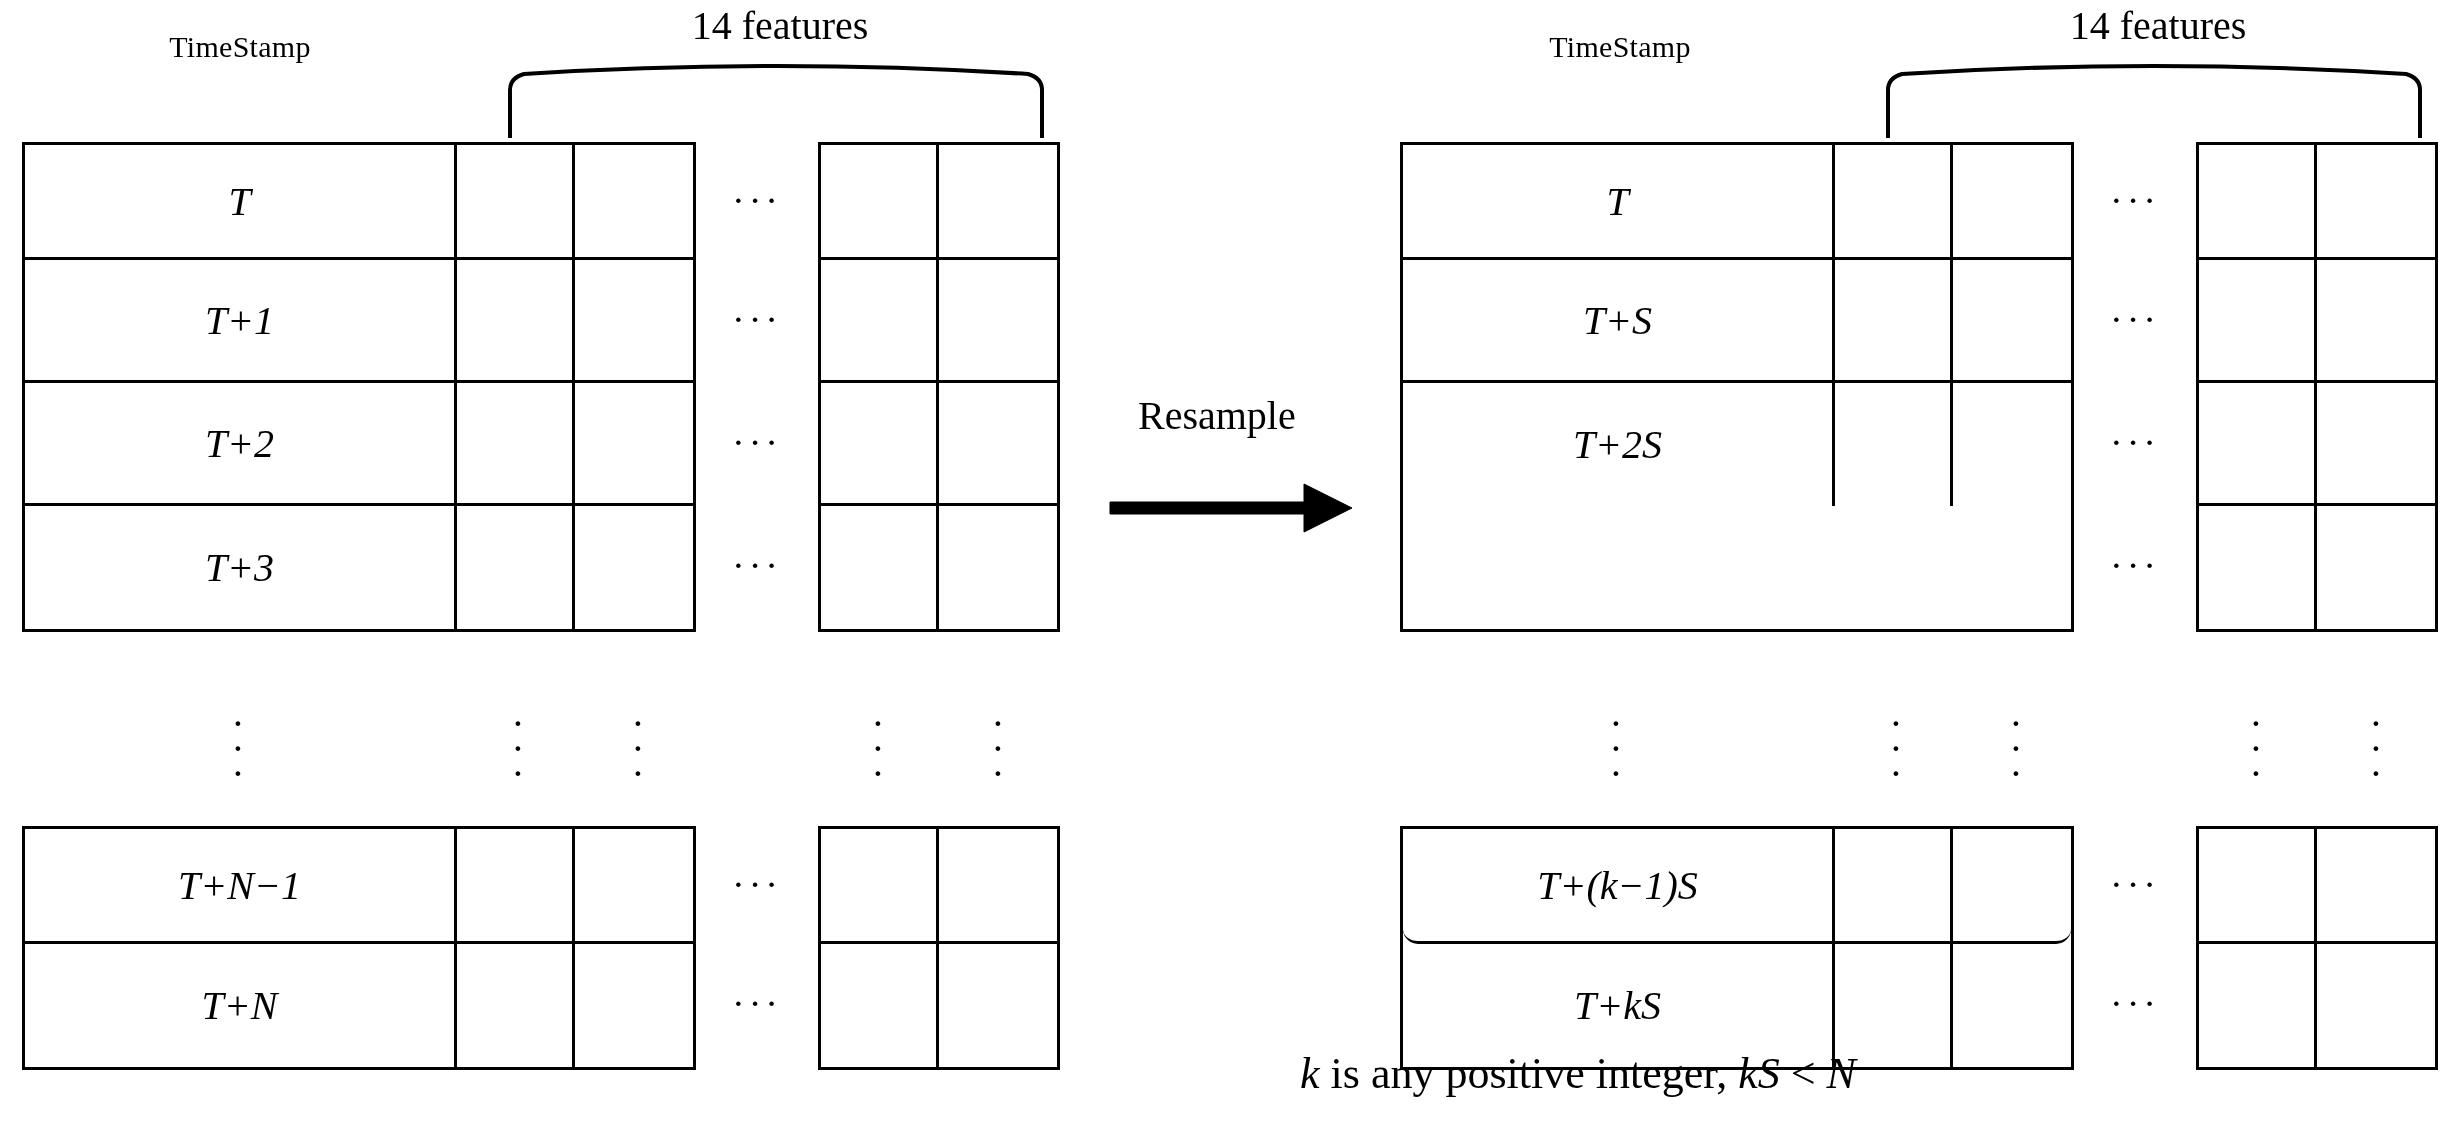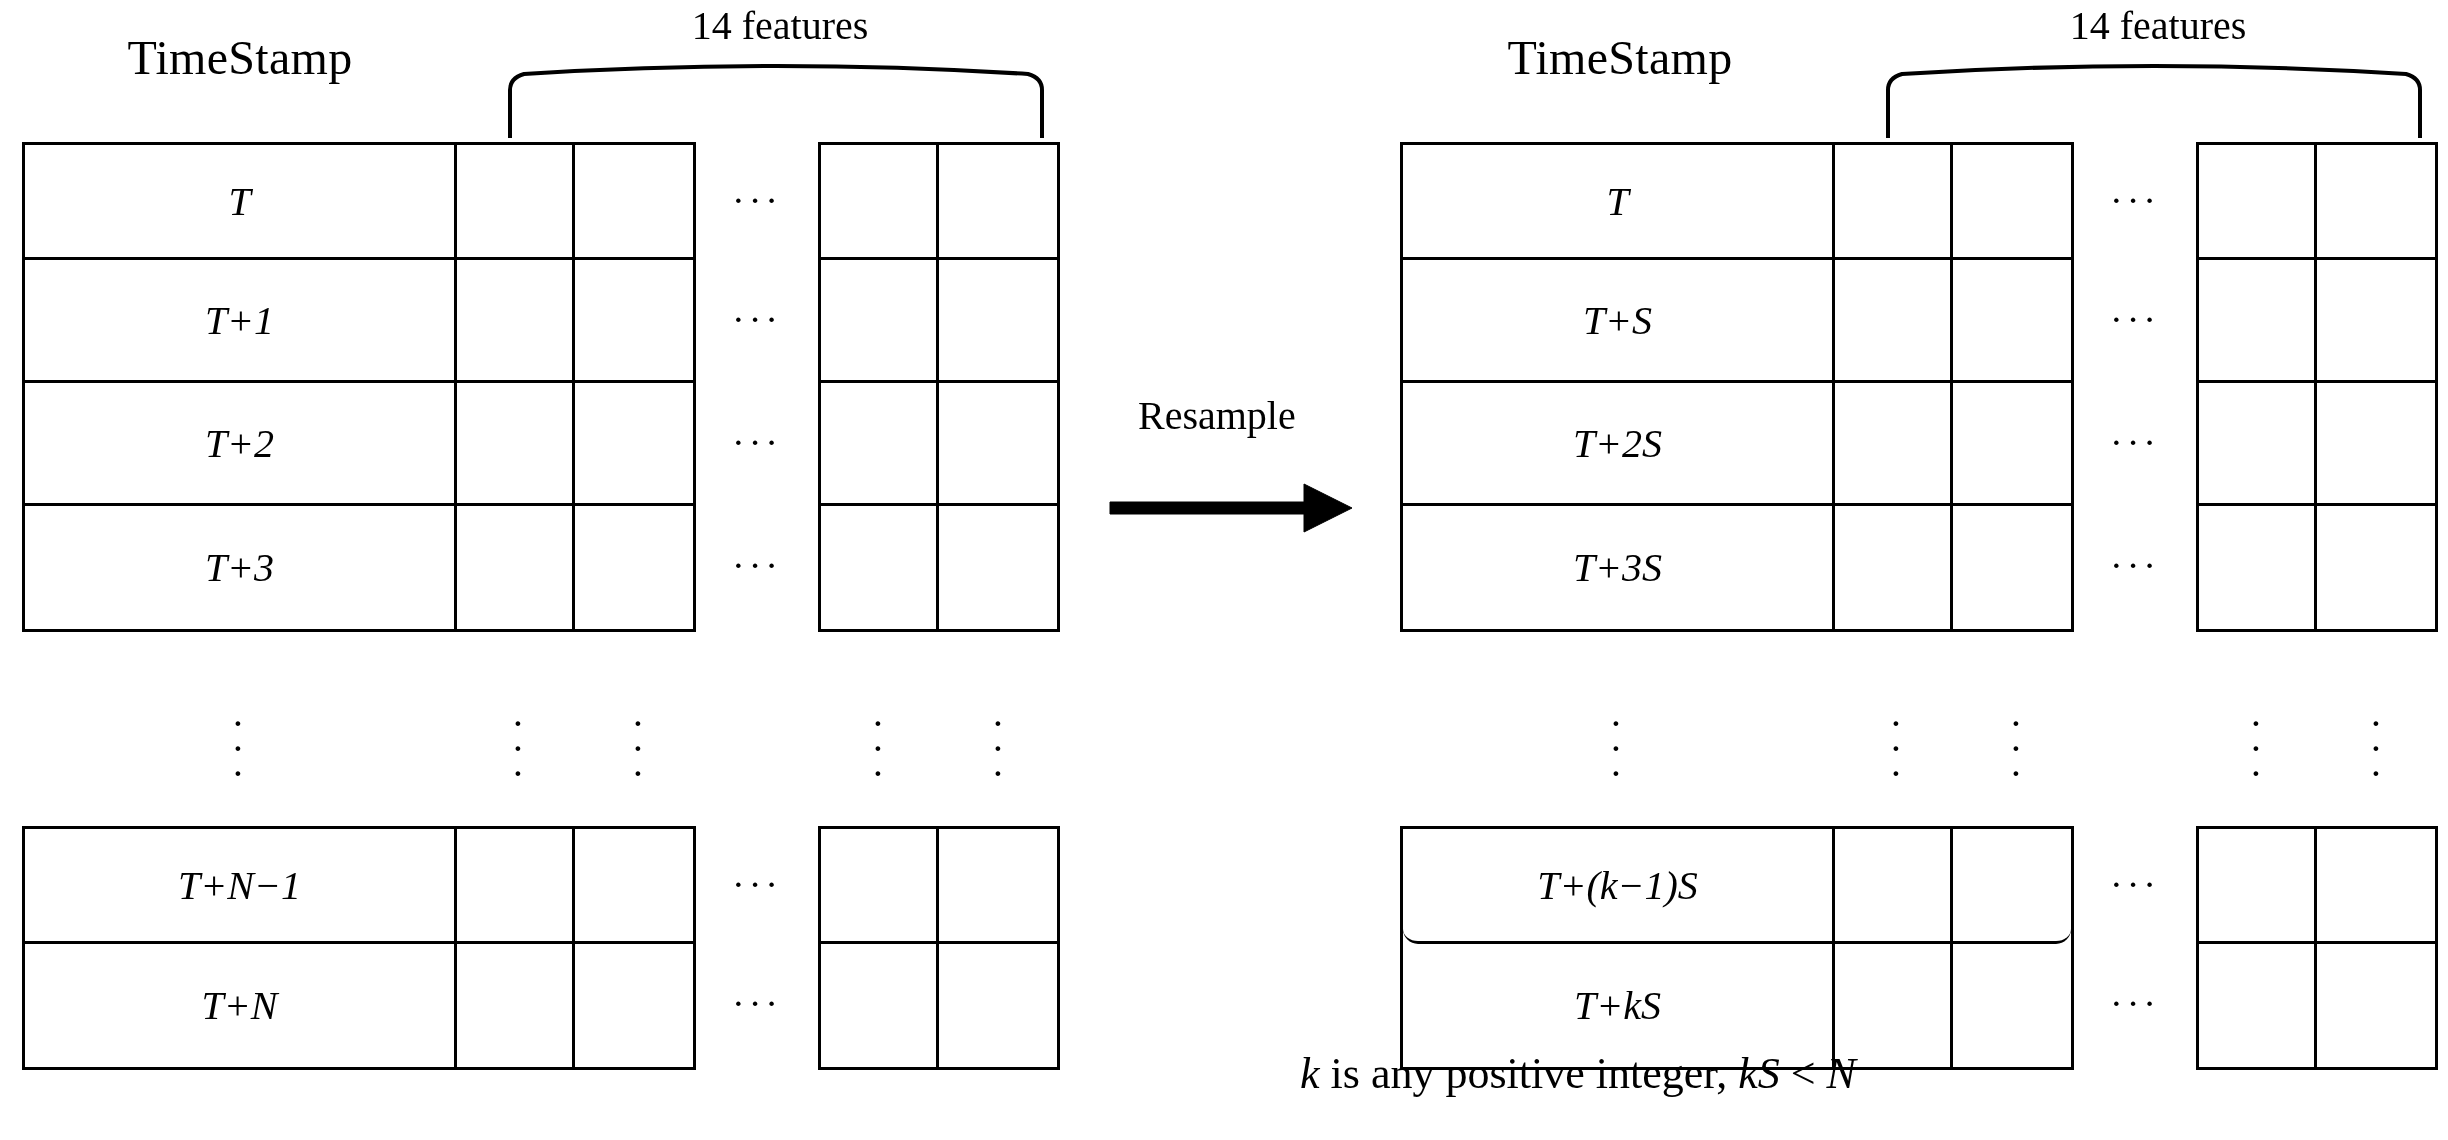--- a/index.html
+++ b/index.html
@@ -11,21 +11,21 @@
     overflow:hidden;
     position:relative;
   }
   .stage{position:absolute;left:0;top:0;width:2448px;height:1140px;}
 
   
   .panel{position:absolute;top:0;height:1140px;}
 
   .hdr-timestamp{
     position:absolute;
-    font-size:48px;
+    font-size:30px;
     letter-spacing:.3px;
     white-space:nowrap;
     text-align:center;
   }
   .hdr-features{
     position:absolute;
     font-size:40px;
     white-space:nowrap;
     text-align:center;
   }
@@ -227,27 +227,20 @@
           <div class="cell" style="width:118px;"></div>
           <div class="cell" style="width:118px;"></div>
         </div>
         <div class="segrow" style="height:123px;">
           <div class="cell" style="width:432px;">
             <span class="ts">T+2S</span>
           </div>
           <div class="cell" style="width:118px;"></div>
           <div class="cell" style="width:118px;"></div>
         </div>
-        <div class="segrow" style="height:123px;">
-          <div class="cell" style="width:432px;">
-            <span class="ts">T+3S</span>
-          </div>
-          <div class="cell" style="width:118px;"></div>
-          <div class="cell" style="width:118px;"></div>
-        </div>
       </div>
 
       <div class="gapcol" style="width:122px;">
         <div class="gaprow" style="height:115px;">···</div>
         <div class="gaprow" style="height:123px;">···</div>
         <div class="gaprow" style="height:123px;">···</div>
         <div class="gaprow" style="height:123px;">···</div>
       </div>
 
       <div class="seg right">

